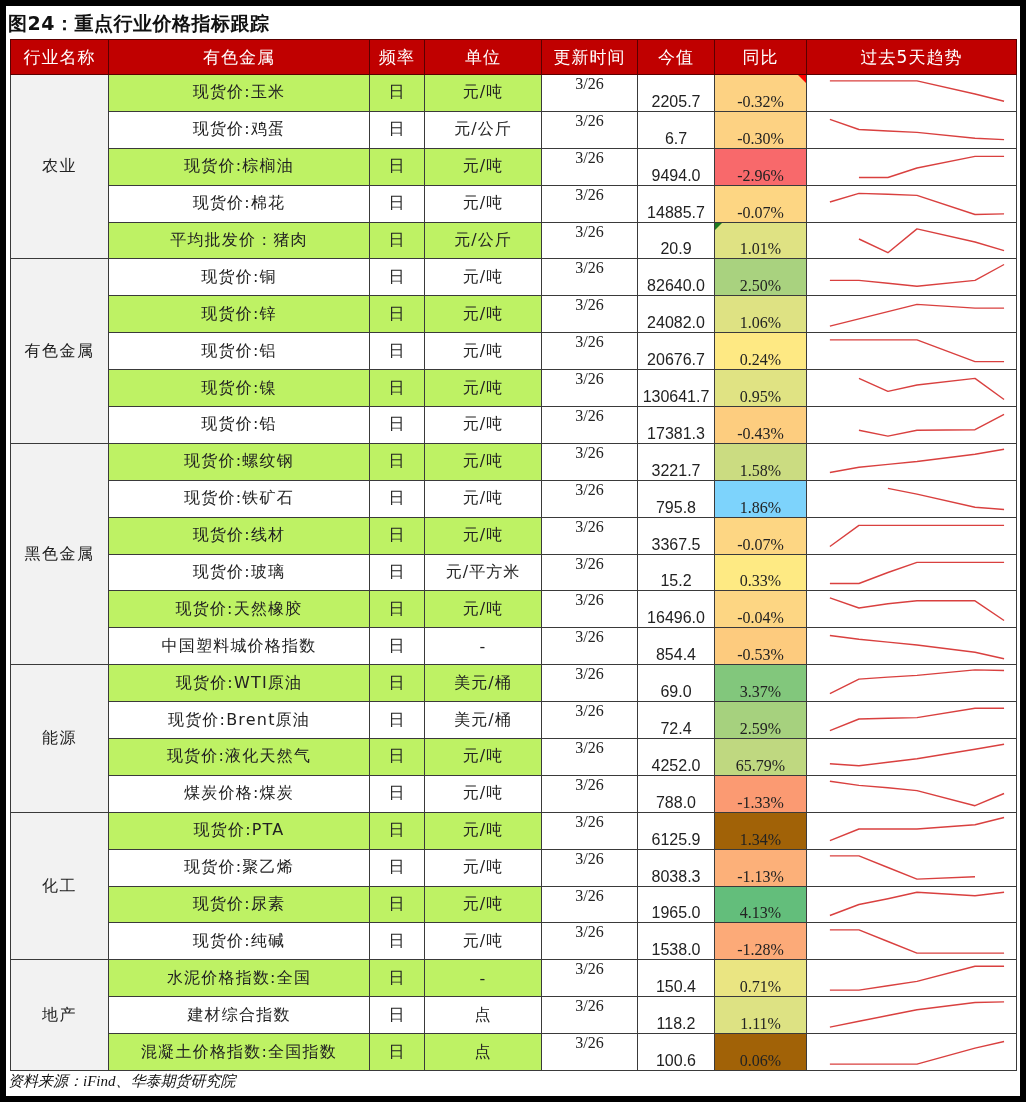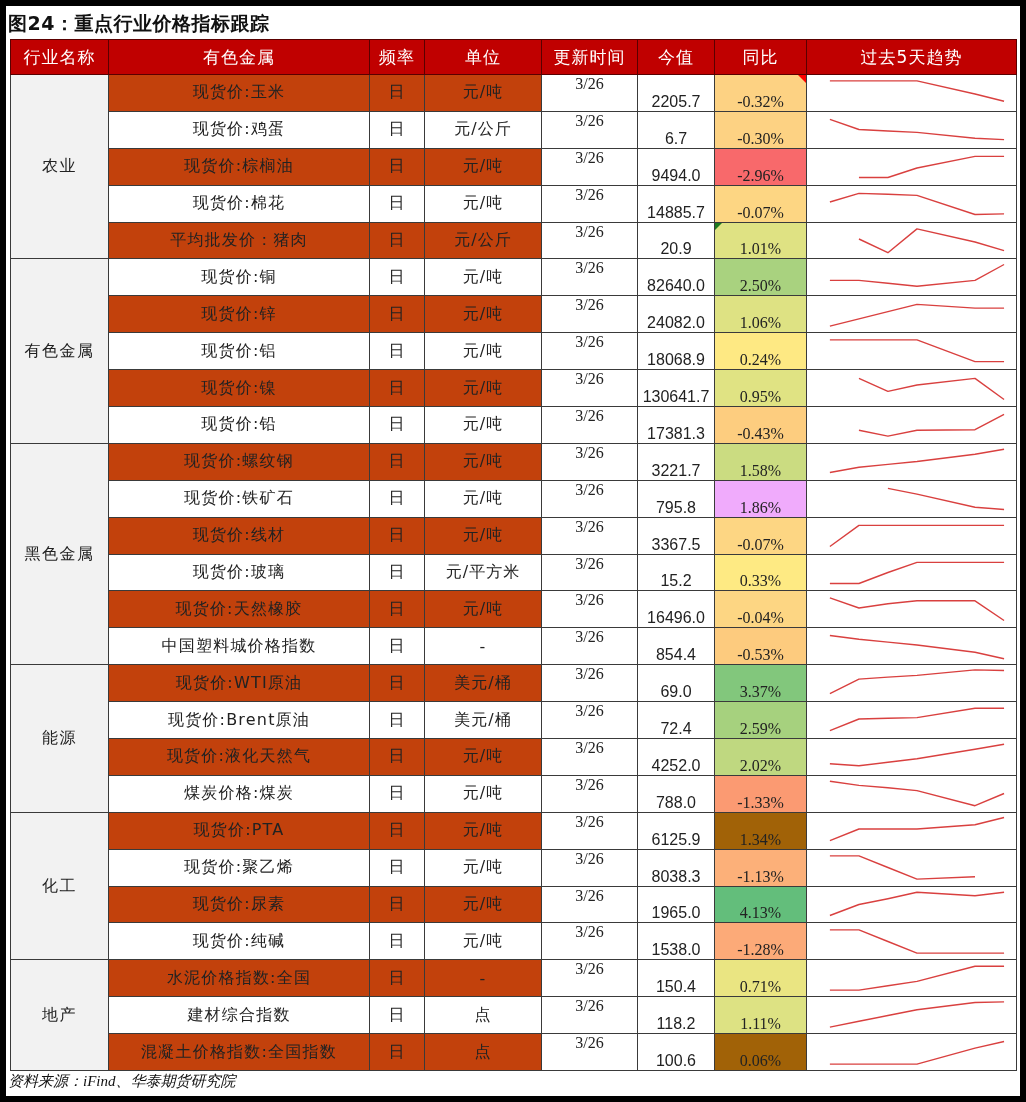--- a/index.html
+++ b/index.html
@@ -4,21 +4,21 @@
 <style>
   html,body{margin:0;padding:0;}
   body{width:1026px;height:1102px;background:#000;position:relative;overflow:hidden;font-family:"DejaVu Sans","Liberation Sans",sans-serif;}
   .frame{position:absolute;left:6px;top:6px;width:1014px;height:1090px;background:#fff;}
   .title{position:absolute;left:2px;top:2px;height:30px;line-height:30px;font-size:19px;font-weight:bold;color:#111;letter-spacing:0.5px;text-align:center;}
   table.grid{position:absolute;left:4px;top:33px;border-collapse:collapse;table-layout:fixed;width:1006px;}
   table.grid th{background:#c00000;color:#fff;font-weight:normal;font-size:17px;height:34px;border:1px solid #5a0000;padding:0;text-align:center;letter-spacing:1px;margin-left:12px;}
   table.grid td{height:35.9px;padding:0;border:1px solid #3a3a3a;text-align:center;font-size:16px;color:#222;position:relative;}
   td.ind{background:#f2f2f2;border-right:1.5px solid #3a3a3a;letter-spacing:1.5px;}
   td.name{letter-spacing:1.2px;}
-  tr.alt td.name, tr.alt td.freq, tr.alt td.unit{background:#c2410c;}
+  tr.alt td.name, tr.alt td.freq, tr.alt td.unit{background:#bef264;}
   td.freq,td.unit{letter-spacing:1px;}
   td.date{font-family:"Liberation Serif","DejaVu Serif",serif;font-size:14px;vertical-align:top;padding-top:6px;height:29.9px;}
   td.val{font-family:Liberation Sans, sans-serif;font-size:14px;vertical-align:bottom;padding-bottom:2px;height:33.9px;}
   td.yoy{font-family:"Liberation Serif","DejaVu Serif",serif;font-size:18px;color:#111;vertical-align:bottom;padding-bottom:2px;height:33.9px;}
   td.spark{border:none;border-bottom:1px solid #e2e2e2;background:#fff;}
   td.spark svg{display:block;width:100%;height:35px;}
   .tri-red{position:absolute;right:0;top:0;width:0;height:0;border-top:8px solid #ff0000;border-left:8px solid transparent;}
   .tri-green{position:absolute;left:0;top:0;width:0;height:0;border-top:7px solid #1e7a1e;border-right:7px solid transparent;}
   .source{position:absolute;left:2px;top:1066px;font-family:"Liberation Serif","DejaVu Serif",serif;font-style:italic;font-size:15px;color:#111;}
 </style>
@@ -142,21 +142,21 @@
             <svg viewBox="0 0 210 35" preserveAspectRatio="none">
               <polyline points="23.0,29.1 52.2,21.9 81.3,14.6 110.5,7.4 168.8,11.1 198.0,11.1" fill="none" stroke="#d9403f" stroke-width="1.4" stroke-linejoin="round"></polyline>
             </svg>
           </td>
         </tr>
         <tr>
           <td class="name">现货价:铝</td>
           <td class="freq">日</td>
           <td class="unit">元/吨</td>
           <td class="date">3/26</td>
-          <td class="val">18068.9</td>
+          <td class="val">20676.7</td>
           <td class="yoy" style="background:#fee983"><span>0.24%</span></td>
           <td class="spark">
             <svg viewBox="0 0 210 35" preserveAspectRatio="none">
               <polyline points="23.0,5.9 52.2,5.9 81.3,5.9 110.5,5.9 168.8,27.6 198.0,27.6" fill="none" stroke="#d9403f" stroke-width="1.4" stroke-linejoin="round"></polyline>
             </svg>
           </td>
         </tr>
         <tr class="alt">
           <td class="name">现货价:镍</td>
           <td class="freq">日</td>
@@ -196,21 +196,21 @@
               <polyline points="23.0,28.5 52.2,23.3 81.3,20.4 110.5,17.5 168.8,10.3 198.0,5.3" fill="none" stroke="#d9403f" stroke-width="1.4" stroke-linejoin="round"></polyline>
             </svg>
           </td>
         </tr>
         <tr>
           <td class="name">现货价:铁矿石</td>
           <td class="freq">日</td>
           <td class="unit">元/吨</td>
           <td class="date">3/26</td>
           <td class="val">795.8</td>
-          <td class="yoy" style="background:#f0abfc"><span>1.86%</span></td>
+          <td class="yoy" style="background:#7dd3fc"><span>1.86%</span></td>
           <td class="spark">
             <svg viewBox="0 0 210 35" preserveAspectRatio="none">
               <polyline points="81.3,7.4 110.5,13.1 168.8,26.2 198.0,28.5" fill="none" stroke="#d9403f" stroke-width="1.4" stroke-linejoin="round"></polyline>
             </svg>
           </td>
         </tr>
         <tr class="alt">
           <td class="name">现货价:线材</td>
           <td class="freq">日</td>
           <td class="unit">元/吨</td>
@@ -288,21 +288,21 @@
               <polyline points="23.0,27.6 52.2,16.0 81.3,15.2 110.5,14.6 168.8,5.3 198.0,5.3" fill="none" stroke="#d9403f" stroke-width="1.4" stroke-linejoin="round"></polyline>
             </svg>
           </td>
         </tr>
         <tr class="alt">
           <td class="name">现货价:液化天然气</td>
           <td class="freq">日</td>
           <td class="unit">元/吨</td>
           <td class="date">3/26</td>
           <td class="val">4252.0</td>
-          <td class="yoy" style="background:#bfd880"><span>2.02%</span></td>
+          <td class="yoy" style="background:#bfd880"><span>65.79%</span></td>
           <td class="spark">
             <svg viewBox="0 0 210 35" preserveAspectRatio="none">
               <polyline points="23.0,24.8 52.2,26.8 81.3,23.3 110.5,19.8 168.8,10.3 198.0,5.3" fill="none" stroke="#d9403f" stroke-width="1.4" stroke-linejoin="round"></polyline>
             </svg>
           </td>
         </tr>
         <tr>
           <td class="name">煤炭价格:煤炭</td>
           <td class="freq">日</td>
           <td class="unit">元/吨</td>

